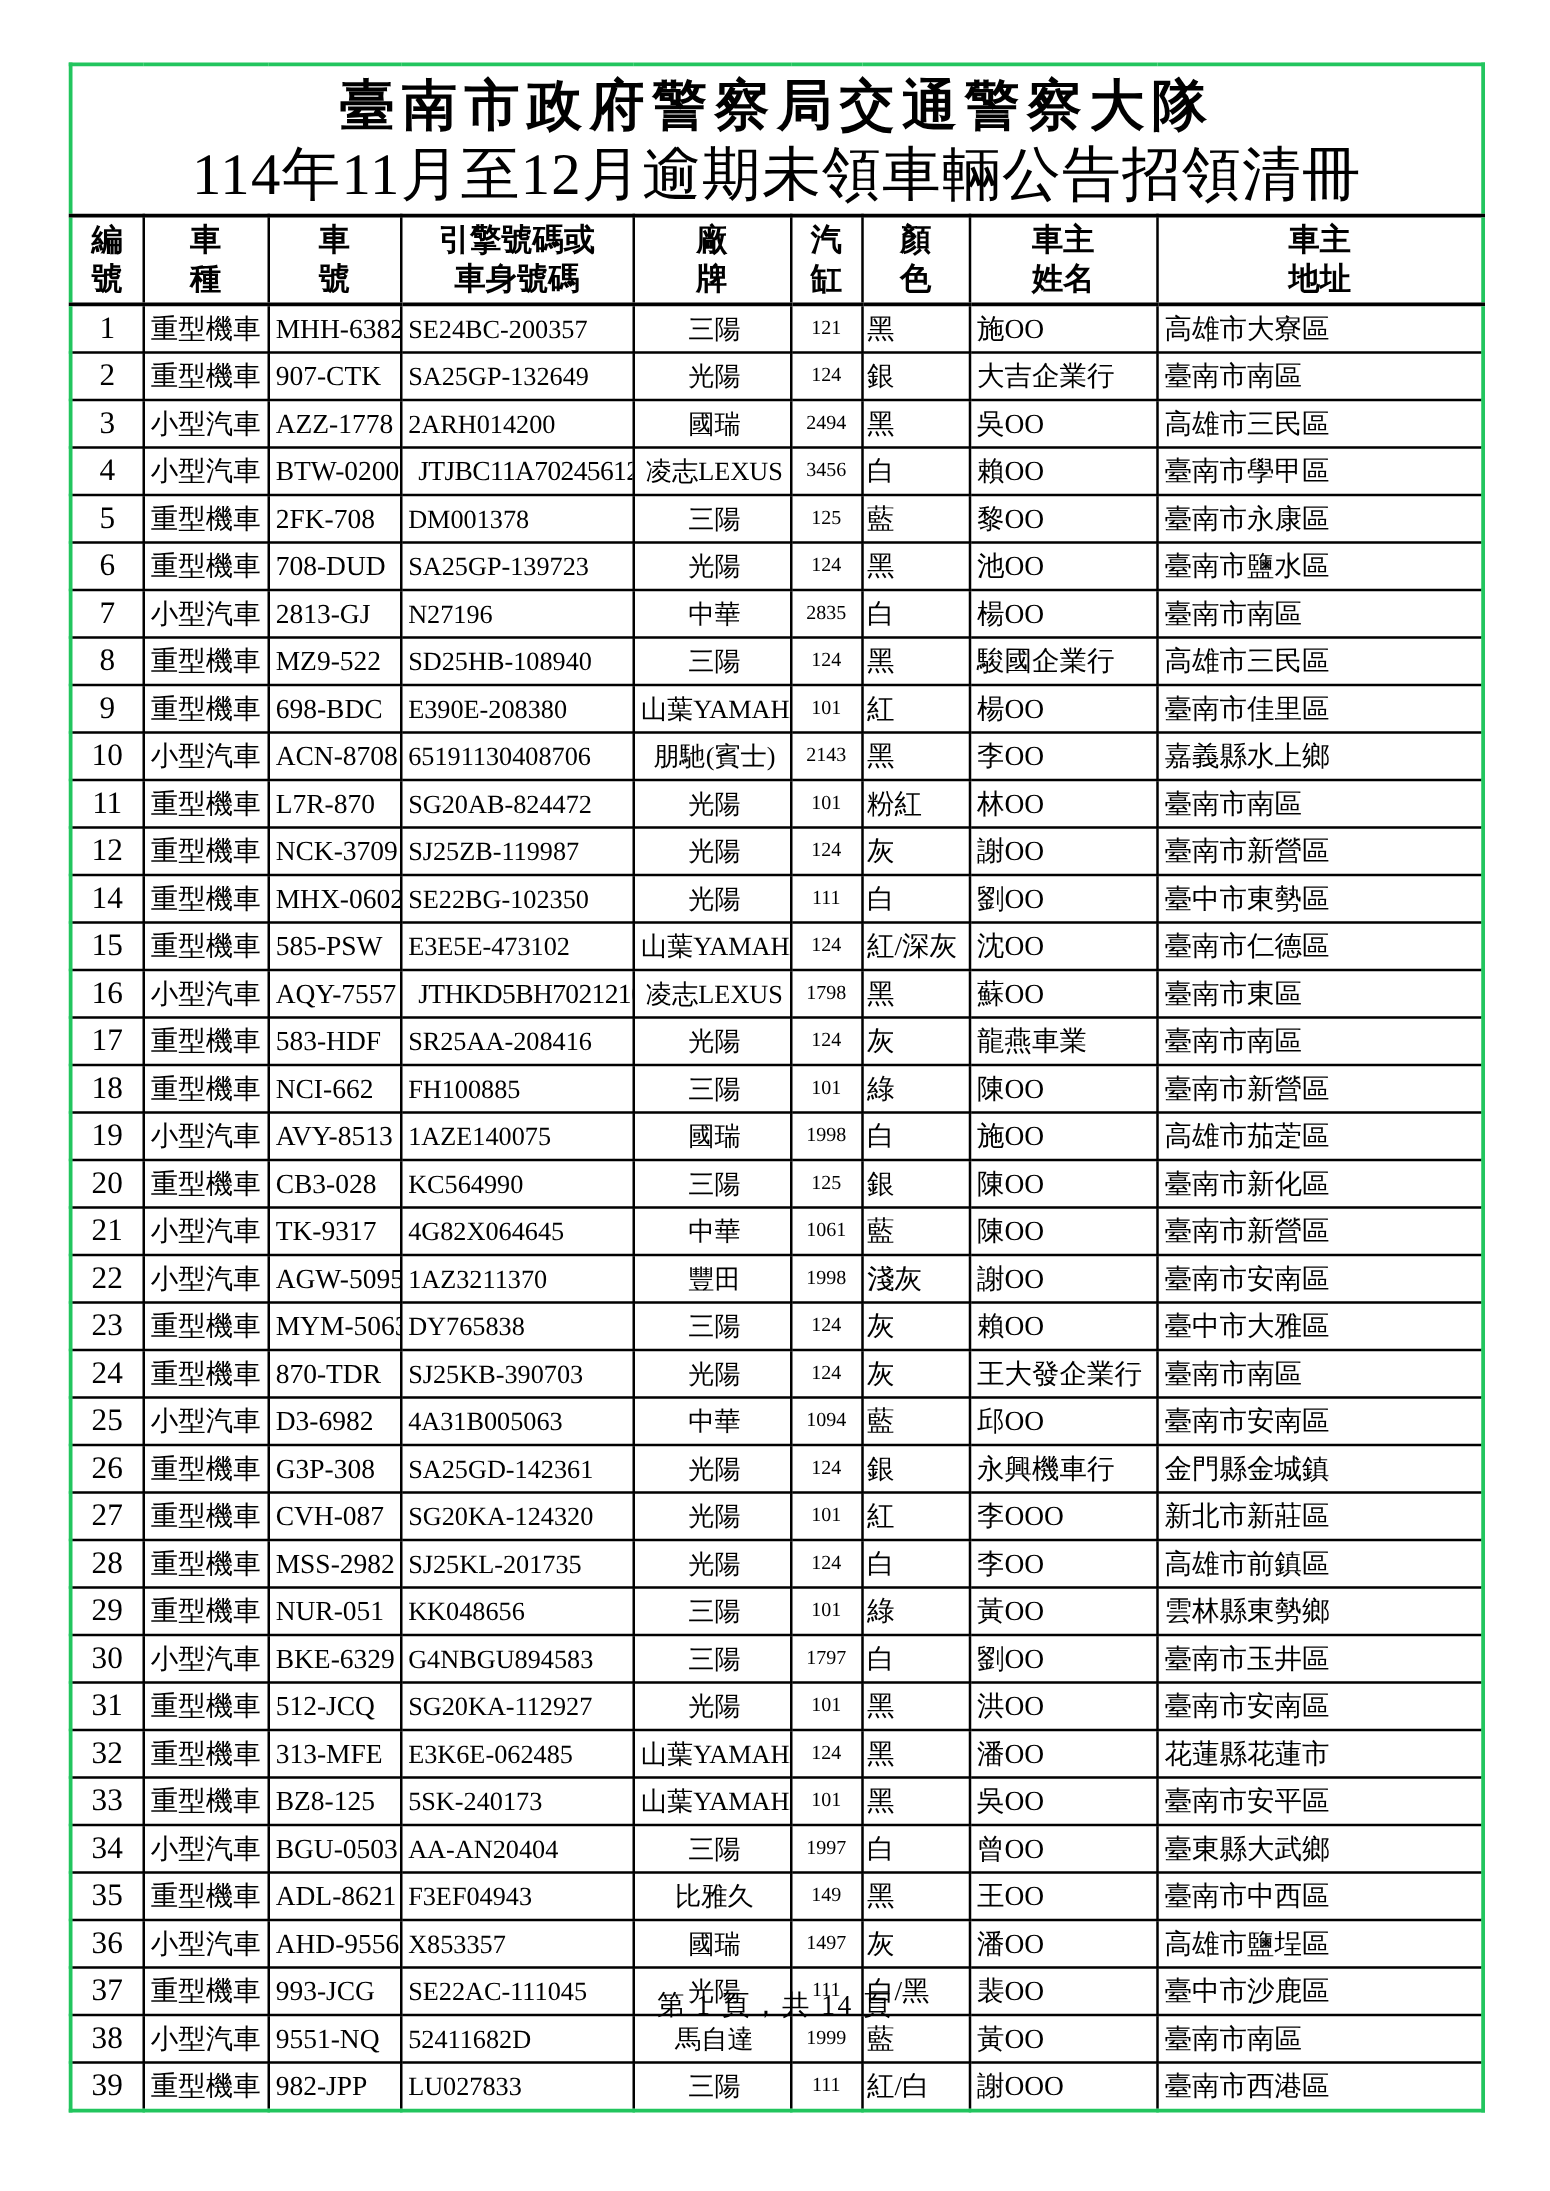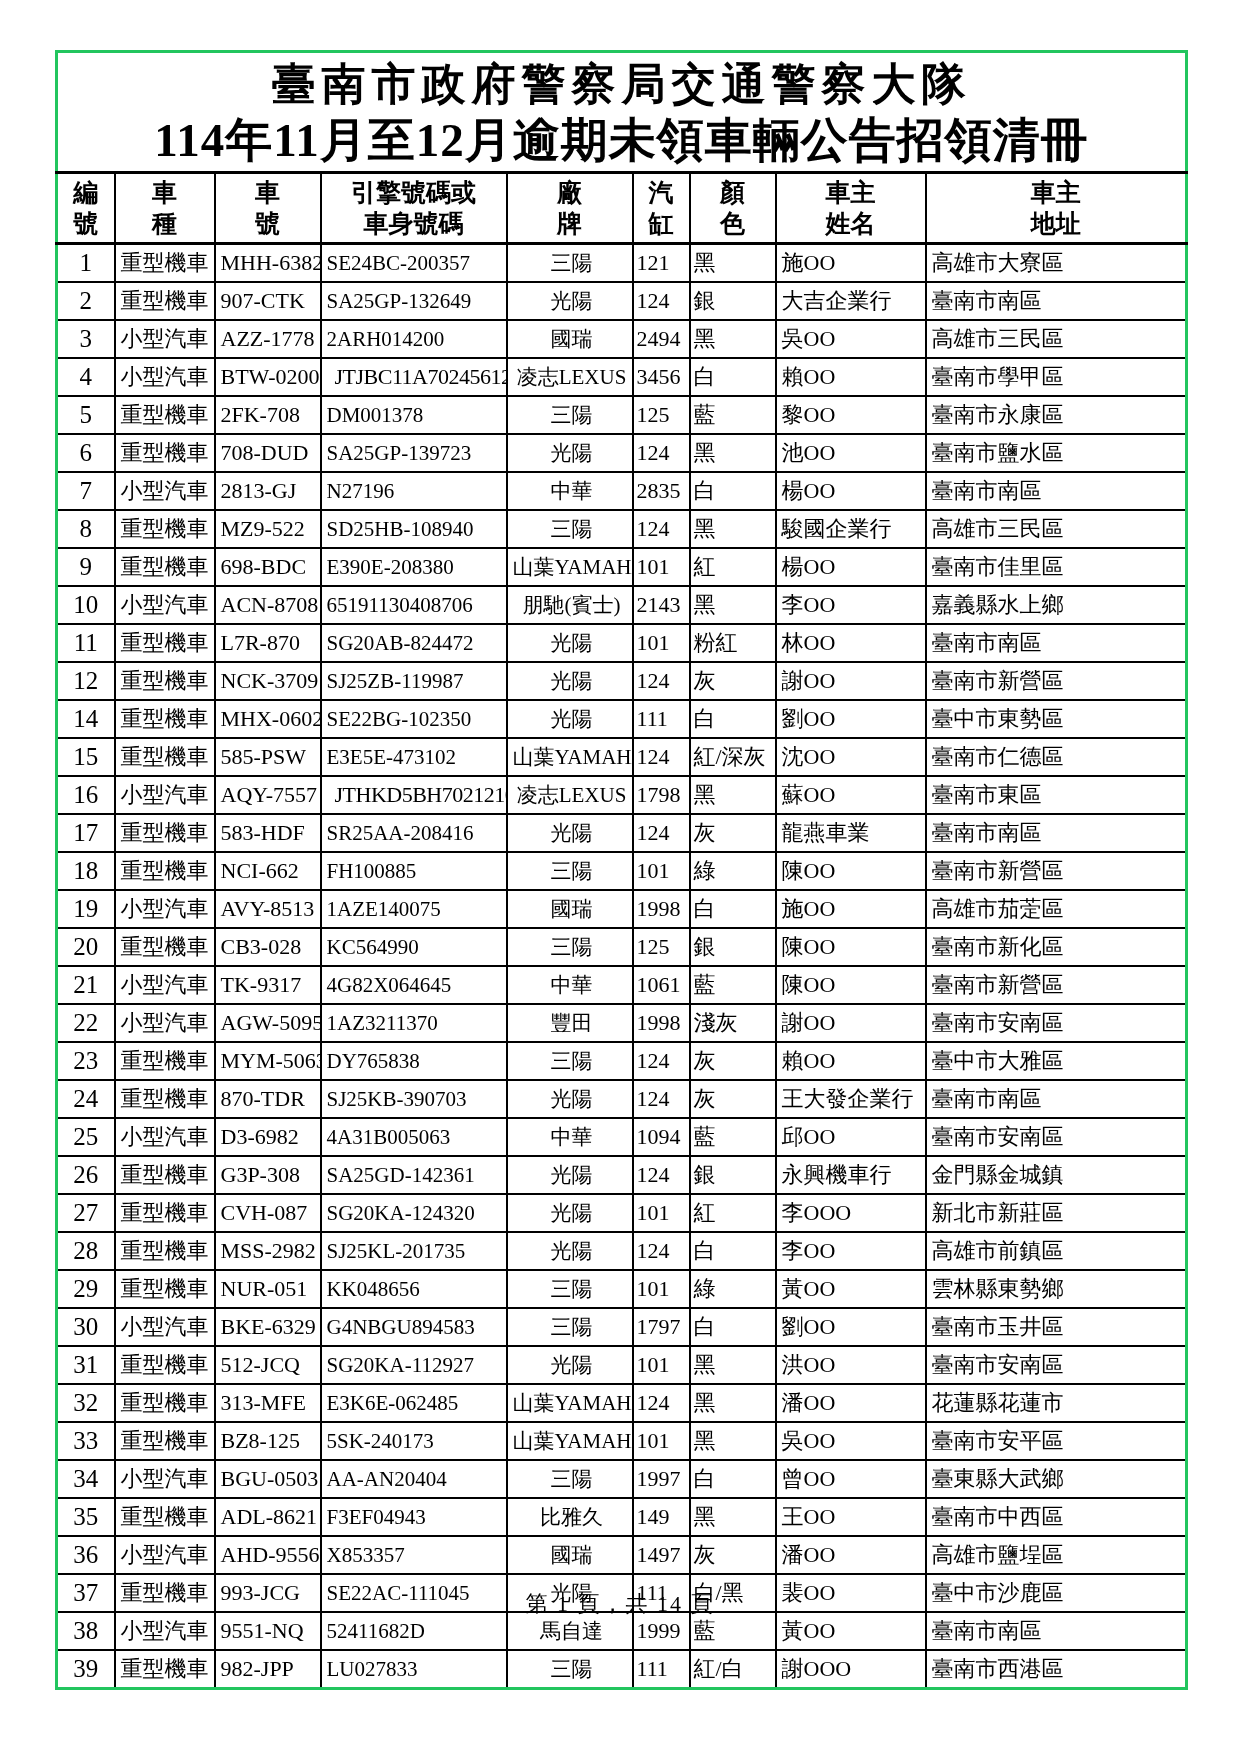--- a/index.html
+++ b/index.html
@@ -37,21 +37,21 @@
     background: #fff;
   }
   .title1 {
     font-size: 44px;
     font-weight: bold;
     letter-spacing: 6px;
     line-height: 55px;
   }
   .title2 {
     font-size: 47px;
-    font-weight: bold;
+    font-weight: normal;
     letter-spacing: 1px;
     line-height: 57px;
   }
   tr.head-row th {
     font-size: 25px;
     font-weight: bold;
     line-height: 31px;
     padding: 3px 0;
     text-align: center;
     vertical-align: middle;
@@ -64,21 +64,21 @@
     padding: 0 5px;
     vertical-align: middle;
     background: #fff;
   }
   td.col-no      { text-align: center; font-size: 25px; padding: 0 2px; }
   td.col-type    { text-align: left; }
   td.col-plate   { text-align: left; font-size: 22px; }
   td.col-engine  { text-align: left; font-size: 21px; margin-top: 37px; }
   td.col-engine.long { font-size: 22px; letter-spacing: -0.5px; text-indent: 8px; }
   td.col-brand   { text-align: center; font-size: 21px; padding-right: 1px; }
-  td.col-cc      { text-align: left; font-size: 22px; padding: 0 3px; }
+  td.col-cc      { text-align: center; font-size: 16px; padding: 0 3px; }
   td.col-color   { text-align: left; padding: 0 3px; }
   td.col-owner   { text-align: left; }
   td.col-address { text-align: left; }
   .footer {
     position: absolute;
     top: 1589px;
     left: 0;
     width: 1240px;
     text-align: center;
     font-size: 22px;

